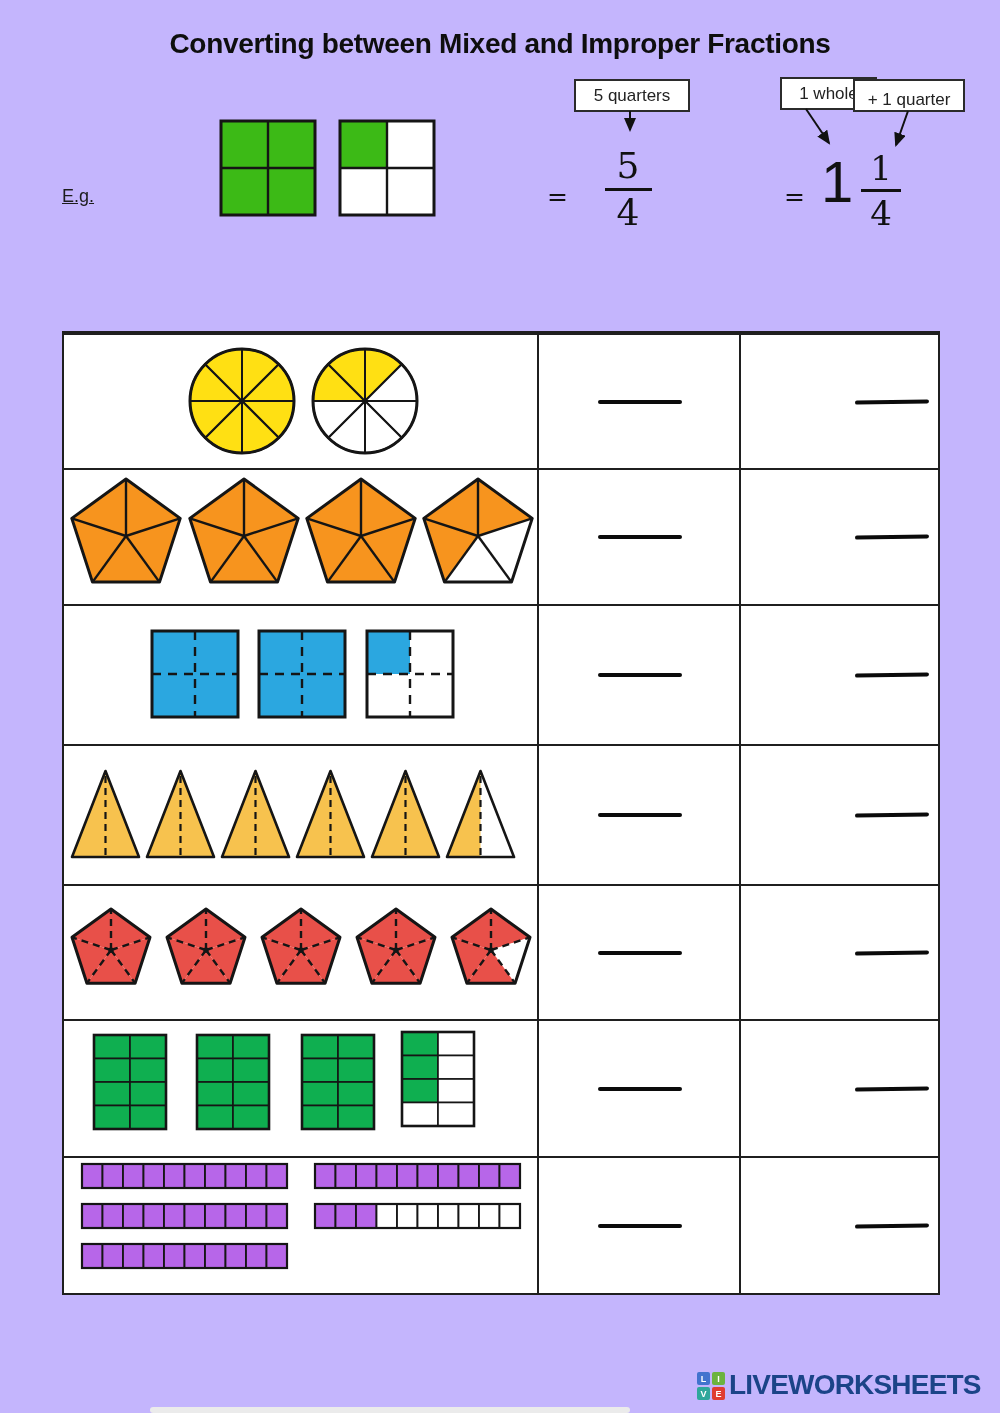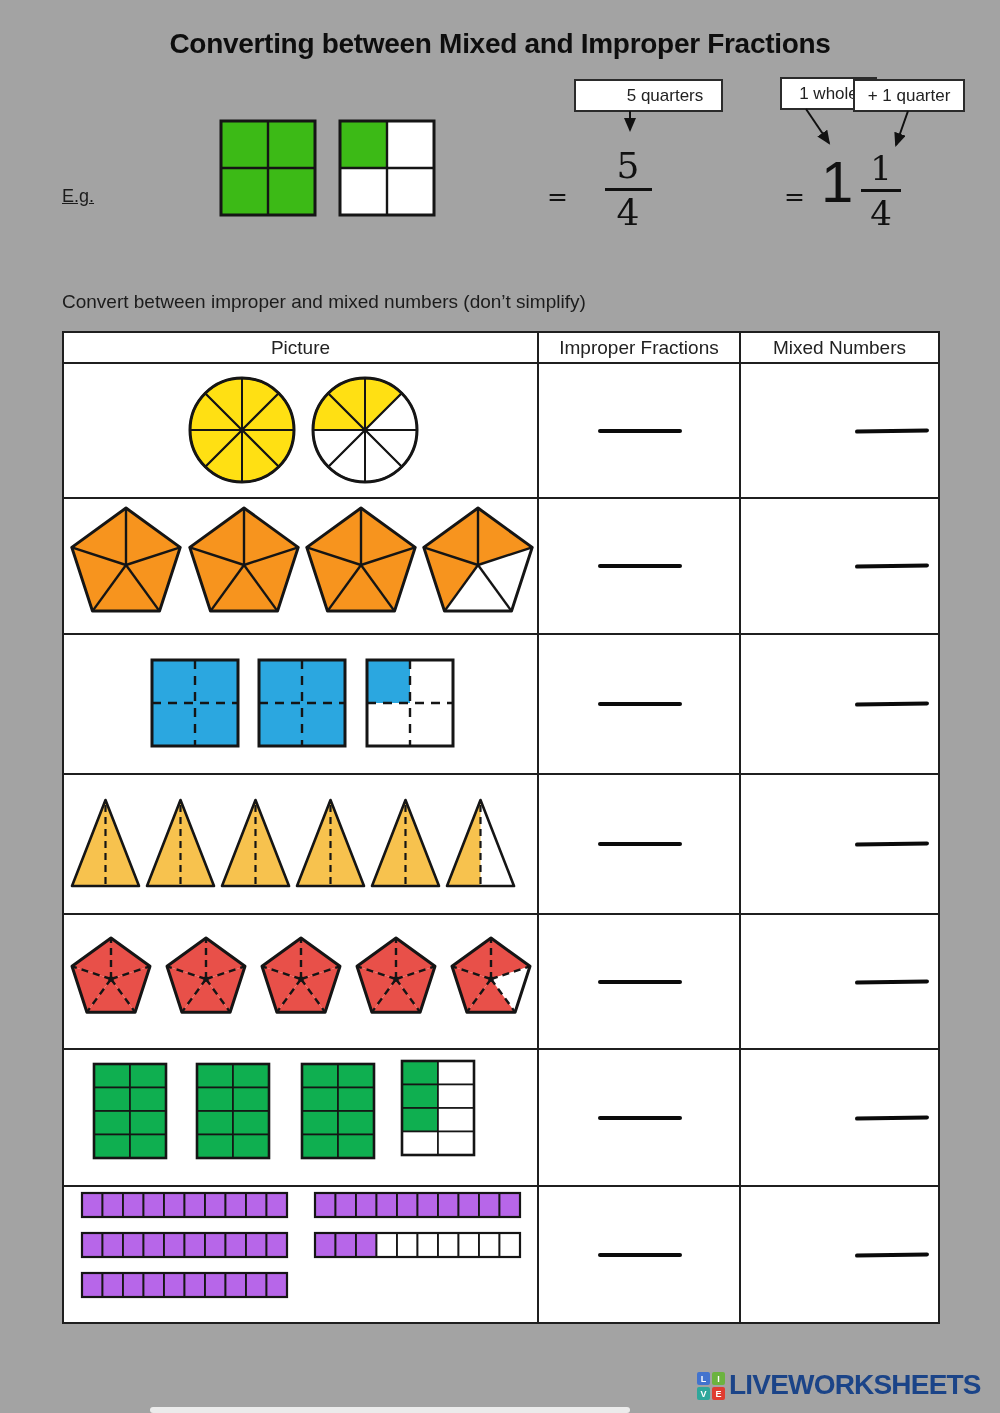--- a/index.html
+++ b/index.html
@@ -1,26 +1,26 @@
 <!DOCTYPE html>
 <html><head>
 <meta charset="utf-8">
 <style>
   html,body{margin:0;padding:0;background:#fff;}
-  .page{position:relative;width:1000px;height:1413px;background:#a3a3a3;overflow:hidden;
+  .page{position:relative;width:1000px;height:1413px;background:#c4b5fd;overflow:hidden;
         font-family:"Liberation Sans",sans-serif;color:#1c1c1c;}
 
   .title{position:absolute;top:28px;left:0;width:100%;text-align:center;
          font-size:28px;font-weight:700;letter-spacing:-0.3px;color:#0e0e0e;}
 
   .callout{position:absolute;border:2px solid #2b2b2b;background:#fff;height:29px;
            display:flex;align-items:center;justify-content:center;font-size:17px;color:#222;}
-  #c1{left:574px;top:79px;width:112px;padding-left:33px;}
+  #c1{left:574px;top:79px;width:112px;}
   #c2{left:780px;top:77px;width:93px;}
-  #c3{left:853px;top:79px;width:108px;}
+  #c3{left:853px;top:79px;width:108px;align-items:flex-end;}
 
   #arrows{position:absolute;left:0;top:0;width:1000px;height:300px;pointer-events:none;}
 
   #eg-label{position:absolute;left:62px;top:186px;font-size:18px;text-decoration:underline;}
   #eg-svg{position:absolute;left:218px;top:118px;}
 
   .eq{position:absolute;font-size:25px;font-family:"DejaVu Serif",serif;color:#111;}
   #eq1{left:547px;top:182px;}
   #eq2{left:784px;top:182px;}
 
@@ -116,28 +116,22 @@
   </div>
 
   <div class="eq" id="eq2">=</div>
   <div id="big-one">1</div>
   <div class="frac" id="frac-mixed">
     <div class="num">1</div>
     <div class="bar"></div>
     <div class="den">4</div>
   </div>
 
-  <div class="instruction">Convert between improper and mixed numbers (don’t simplify)</div>
 
   <div class="table">
-    <div class="thead">
-      <div class="hcell c1">Picture</div>
-      <div class="hcell c2">Improper Fractions</div>
-      <div class="hcell c3">Mixed Numbers</div>
-    </div>
 
     <div class="trow h0">
       <div class="c1 pcell">
           <svg class="pic" width="473" height="133">
             <path d="M178,66 L178,14 A52,52 0 0 1 214.76955262170048,29.23044737829953 Z" fill="#FFE013" stroke="#151515" stroke-width="2"></path>
             <path d="M178,66 L214.76955262170048,29.23044737829953 A52,52 0 0 1 230,66 Z" fill="#FFE013" stroke="#151515" stroke-width="2"></path>
             <path d="M178,66 L230,66 A52,52 0 0 1 214.76955262170048,102.76955262170047 Z" fill="#FFE013" stroke="#151515" stroke-width="2"></path>
             <path d="M178,66 L214.76955262170048,102.76955262170047 A52,52 0 0 1 178,118 Z" fill="#FFE013" stroke="#151515" stroke-width="2"></path>
             <path d="M178,66 L178,118 A52,52 0 0 1 141.23044737829952,102.76955262170048 Z" fill="#FFE013" stroke="#151515" stroke-width="2"></path>
             <path d="M178,66 L141.23044737829952,102.76955262170048 A52,52 0 0 1 126,66 Z" fill="#FFE013" stroke="#151515" stroke-width="2"></path>

